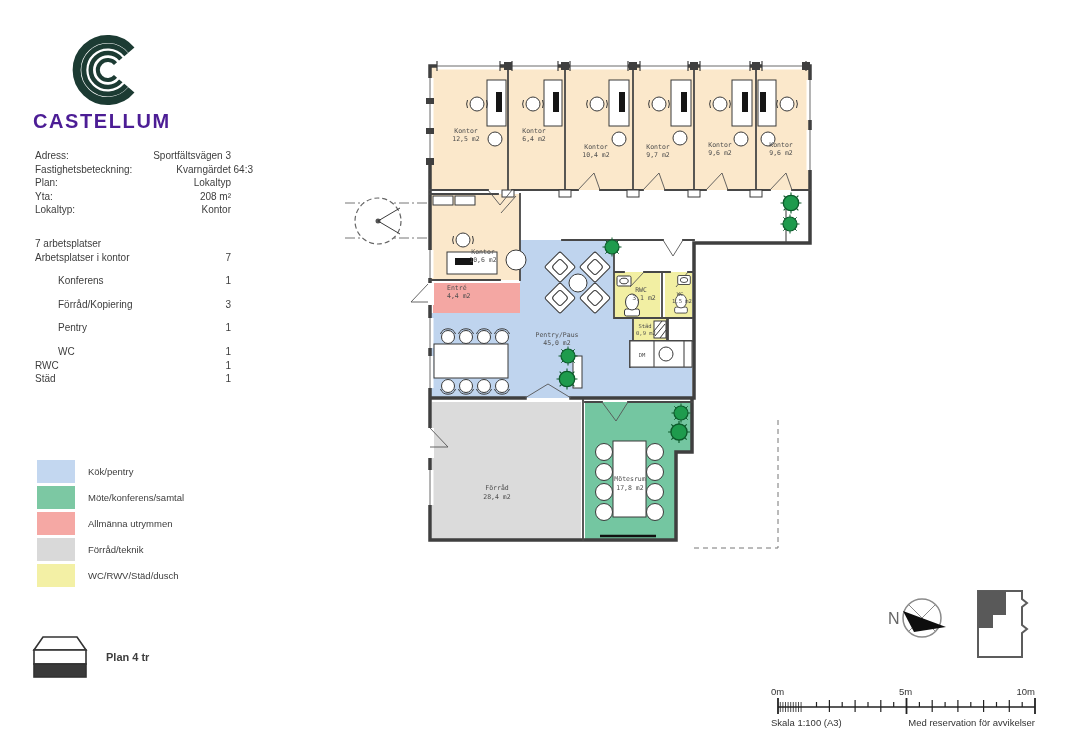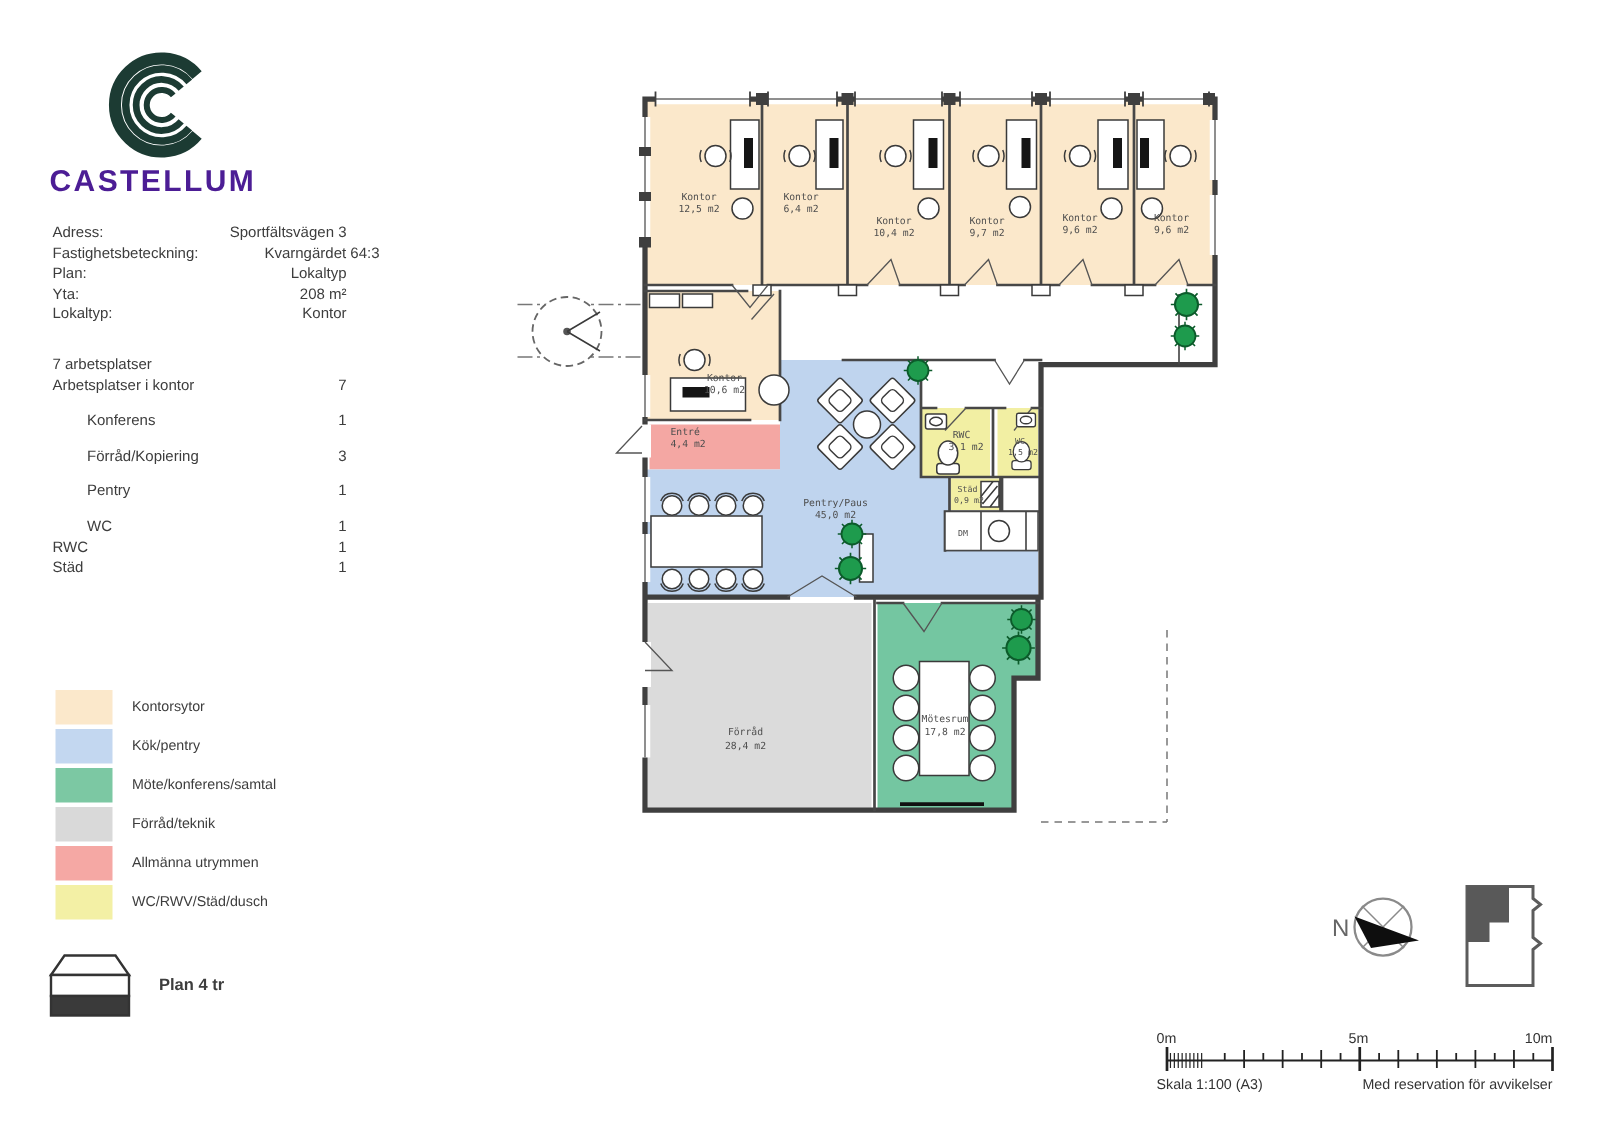--- a/index.html
+++ b/index.html
@@ -99,38 +99,34 @@
       <span class="v">1</span>
     </div>
   <div class="irow">
       <span>Städ</span>
       <span class="v">1</span>
     </div>
 </div>
 
 <div class="legend">
   <div class="litem">
-      <div class="sw" style="background: rgb(251, 232, 203);"></div>
-      <span class="llabel">Kontorsytor</span>
-    </div>
-  <div class="litem">
       <div class="sw" style="background: rgb(195, 215, 240);"></div>
       <span class="llabel">Kök/pentry</span>
     </div>
   <div class="litem">
       <div class="sw" style="background: rgb(124, 200, 163);"></div>
       <span class="llabel">Möte/konferens/samtal</span>
     </div>
   <div class="litem">
+      <div class="sw" style="background: rgb(245, 168, 164);"></div>
+      <span class="llabel">Allmänna utrymmen</span>
+    </div>
+  <div class="litem">
       <div class="sw" style="background: rgb(217, 217, 217);"></div>
       <span class="llabel">Förråd/teknik</span>
-    </div>
-  <div class="litem">
-      <div class="sw" style="background: rgb(245, 168, 164);"></div>
-      <span class="llabel">Allmänna utrymmen</span>
     </div>
   <div class="litem">
       <div class="sw" style="background: rgb(243, 240, 165);"></div>
       <span class="llabel">WC/RWV/Städ/dusch</span>
     </div>
 </div>
 
 <svg class="planicon" width="58" height="50" viewBox="0 0 58 50">
   <polygon points="3,17 12,4 46,4 55,17" fill="#fff" stroke="#333" stroke-width="1.6"></polygon>
   <rect x="3" y="17" width="52" height="14" fill="#fff" stroke="#333" stroke-width="1.6"></rect>

